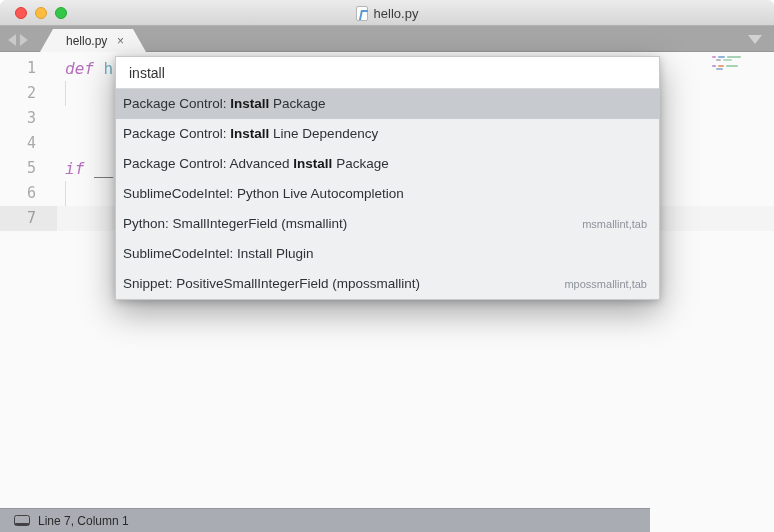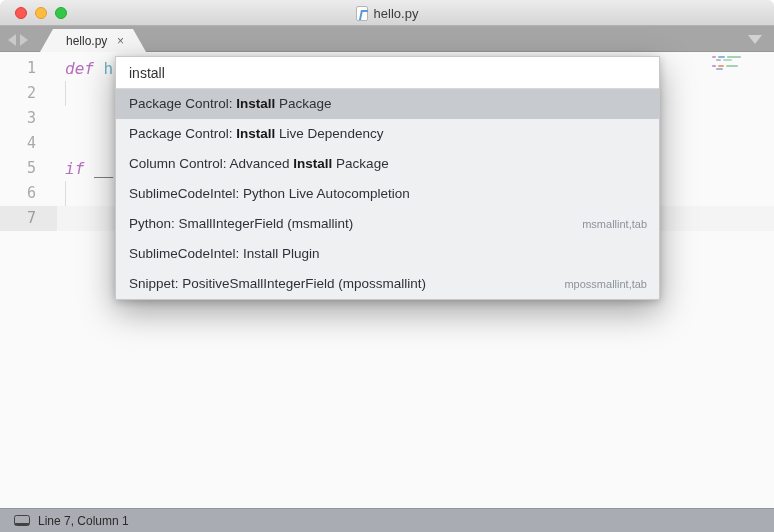--- a/index.html
+++ b/index.html
@@ -80,30 +80,30 @@
     position:absolute; left:115px; top:4px; width:545px;
     background:#eff0f1; border:1px solid #c9c9c9;
     box-shadow:0 12px 32px rgba(0,0,0,0.35), 0 2px 8px rgba(0,0,0,0.2);
   }
   .palette-input {
     width:100%; height:32px; background:#ffffff; border:none; outline:none;
     border-bottom:1px solid #d8d8d8; padding:0 13px;
     font-family:"Liberation Sans", sans-serif; font-size:14px; color:#333;
   }
   .palette-item {
-    height:30px; line-height:30px; padding:0 12px 0 13px;
+    height:30px; line-height:30px; padding:0 12px 0 7px;
     font-size:13.5px; color:#2e3238; display:flex; justify-content:space-between;
     white-space:nowrap; overflow:hidden;
   }
   .palette-item.selected { background:#c7cace; }
   .palette-item b { font-weight:700; color:#17181a; }
   .palette-item .hint { font-size:11px; color:#8d929c; line-height:30px; }
   
   .statusbar {
-    position:absolute; left:0; top:508px; width:774px; height:24px;
+    position:absolute; left:0; top:508px; width:650px; height:24px;
     background:#a9adb3; border-top:1px solid #92969c;
     display:flex; align-items:center; font-size:12px; color:#2b2b2b;
   }
   .panel-icon {
     width:16px; height:11px; margin:0 8px 0 14px;
     border:1.5px solid #424242; border-radius:2.5px; position:relative; background:transparent;
   }
   .panel-icon::after { content:""; position:absolute; left:0; right:0; bottom:0; height:2.5px; background:#424242; }
   .status-right { margin-left:auto; display:flex; gap:30px; padding-right:14px; }
 </style>
@@ -184,24 +184,24 @@
         </div>
       </div>
 
     <div class="palette">
       <input class="palette-input" type="text" value="install" style="">
       <div id="palette-items">
           <div class="palette-item selected">
             <span><span>Package Control: </span><b>Install</b><span> Package</span></span>
           </div>
           <div class="palette-item">
-            <span><span>Package Control: </span><b>Install</b><span> Live Dependency</span></span>
-          </div>
-          <div class="palette-item">
-            <span><span>Column Control: Advanced </span><b>Install</b><span> Package</span></span>
+            <span><span>Package Control: </span><b>Install</b><span> Line Dependency</span></span>
+          </div>
+          <div class="palette-item">
+            <span><span>Package Control: Advanced </span><b>Install</b><span> Package</span></span>
           </div>
           <div class="palette-item">
             <span><span>SublimeCodeIntel: Python Live Autocompletion</span></span>
           </div>
           <div class="palette-item">
             <span><span>Python: SmallIntegerField (msmallint)</span></span>
             <span class="hint">msmallint,tab</span>
           </div>
           <div class="palette-item">
             <span><span>SublimeCodeIntel: Install Plugin</span></span>

